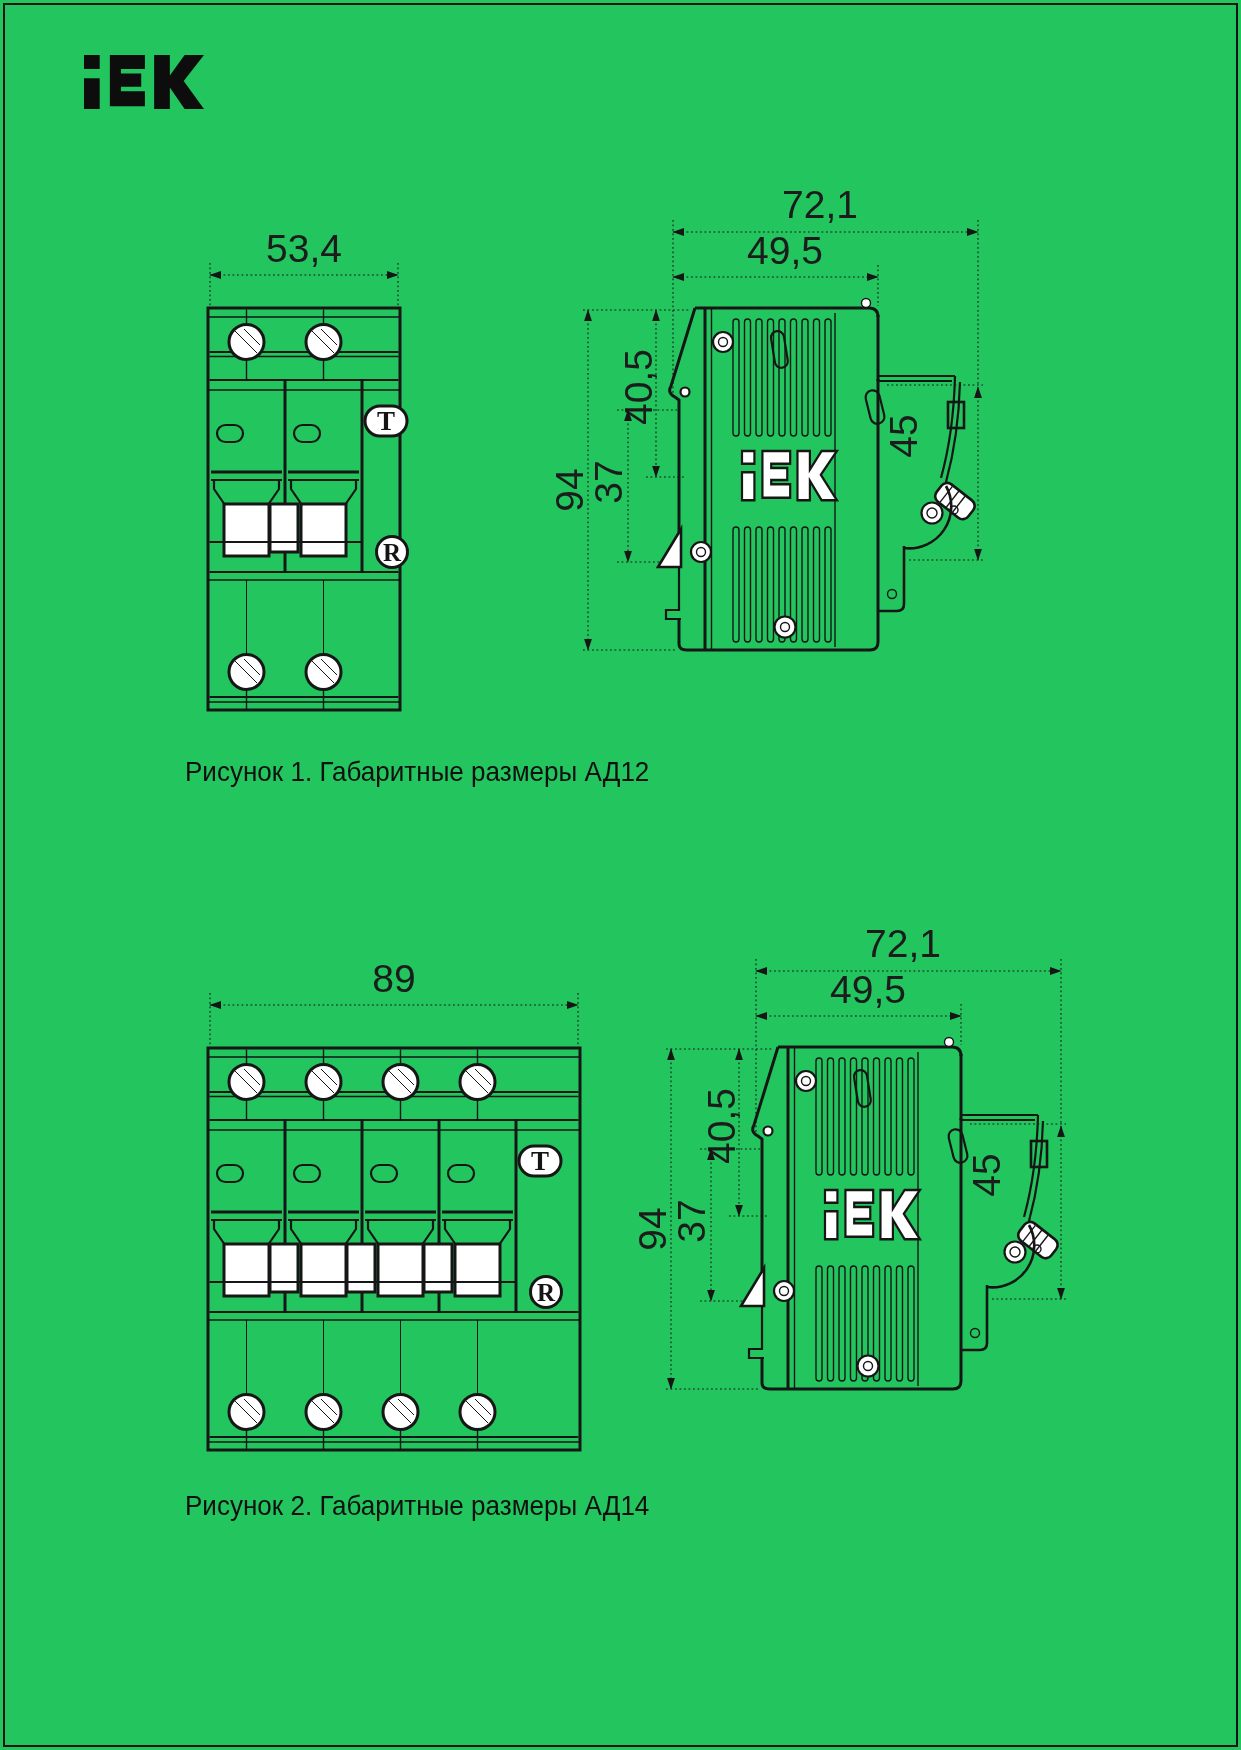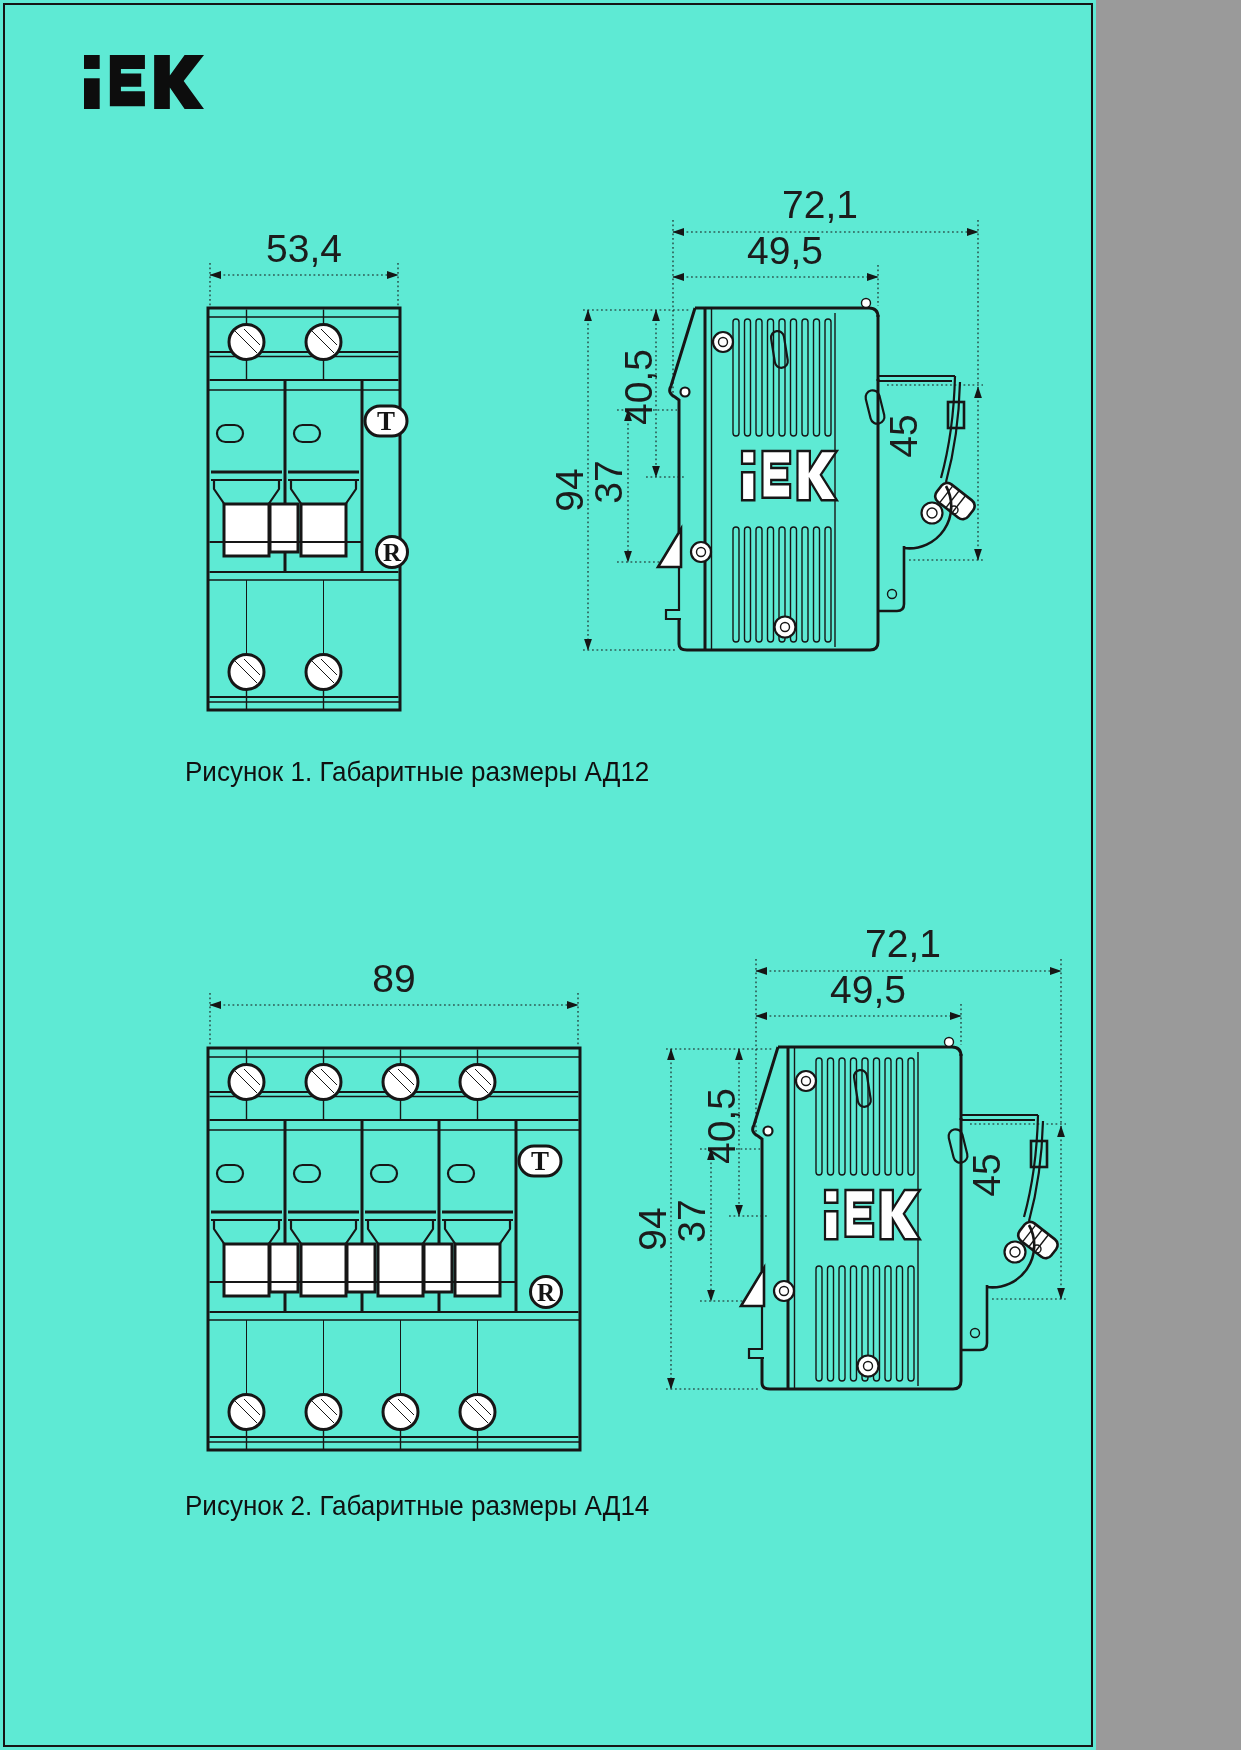--- a/index.html
+++ b/index.html
@@ -1,16 +1,16 @@
 <!DOCTYPE html>
 <html><head>
 <meta charset="utf-8">
 <style>
   html,body{margin:0;padding:0;background:#9a9a9a;}
-  .page{position:relative;width:1096px;height:1750px;background:#5eead4;overflow:hidden;
+  .page{position:relative;width:1241px;height:1750px;background:#22c55e;overflow:hidden;
         font-family:"Liberation Sans",sans-serif;}
   .frame{position:absolute;inset:3px;border:2px solid #151515;pointer-events:none;}
   .abs{position:absolute;}
   svg{overflow:visible;display:block;}
   .t0{stroke:#161616;fill:none;stroke-width:1;}
   .t1{stroke:#161616;fill:none;stroke-width:1.4;}
   .t2{stroke:#161616;fill:none;stroke-width:2.2;}
   .t25{stroke:#161616;fill:none;stroke-width:2.6;}
   .t3{stroke:#161616;fill:none;stroke-width:3;}
   .wf{fill:#ffffff;}

